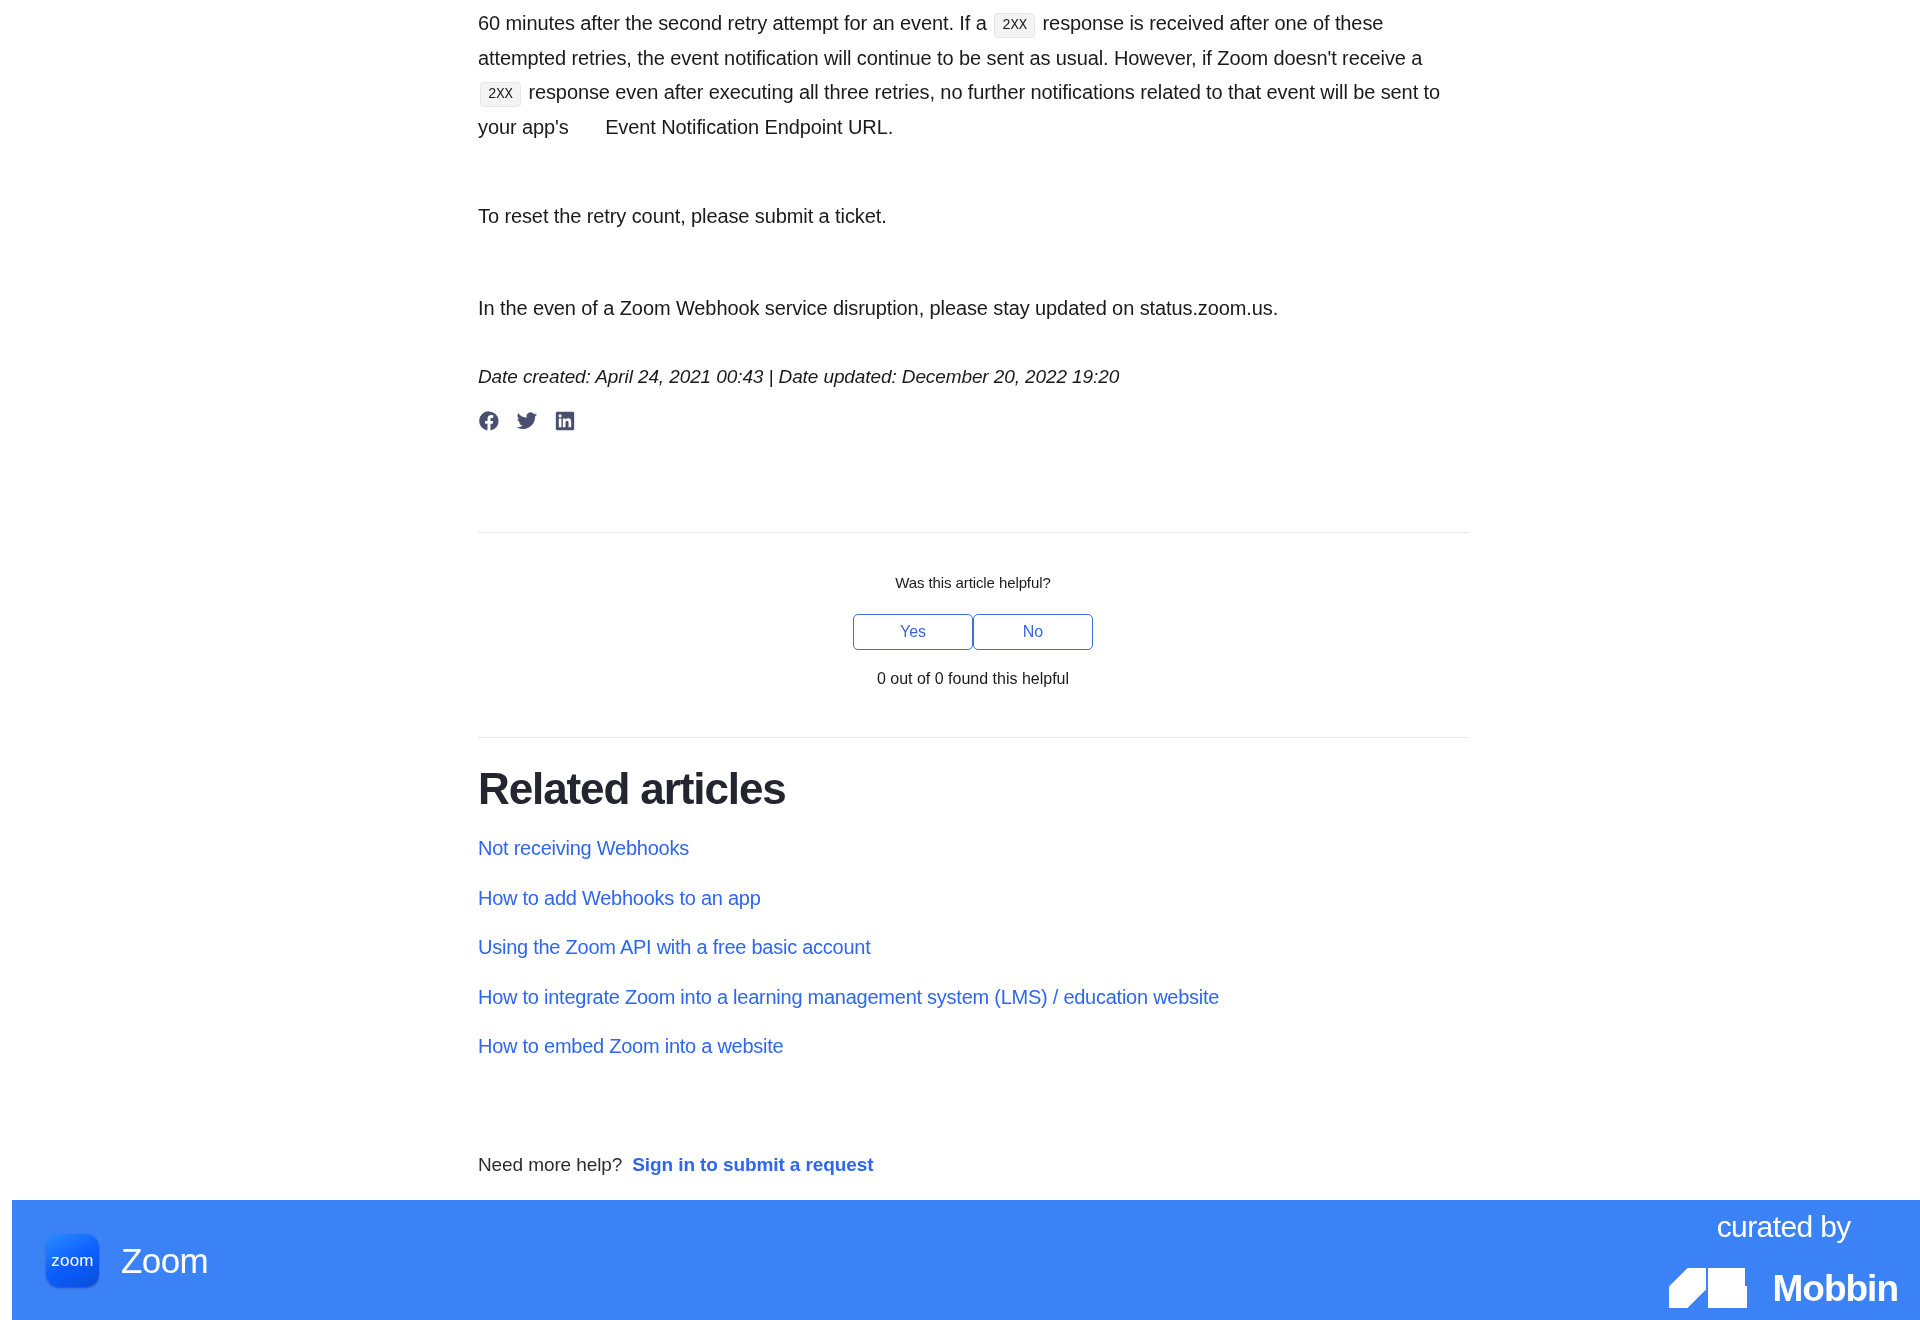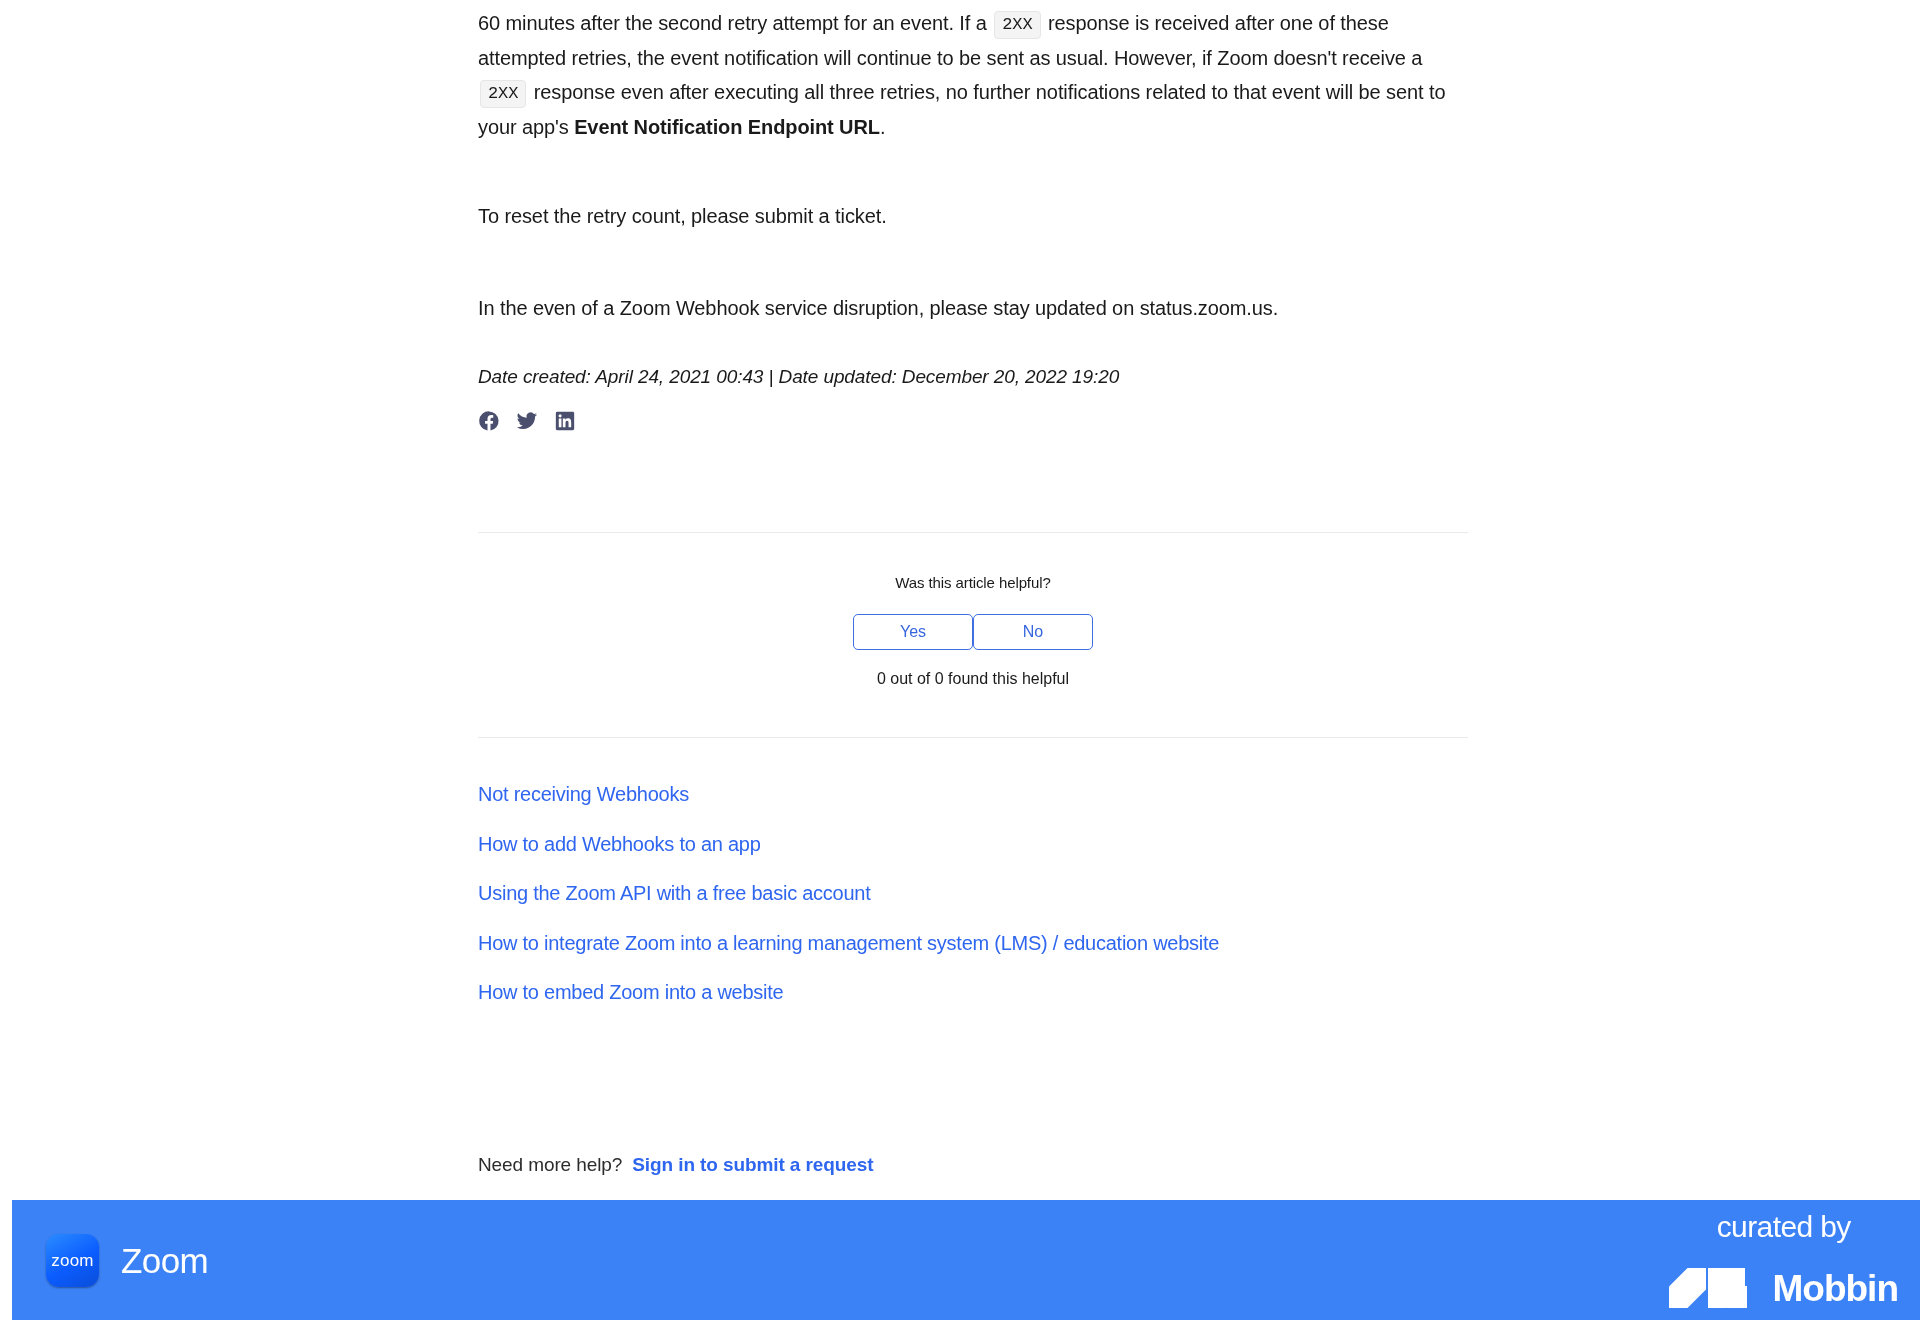--- a/index.html
+++ b/index.html
@@ -33,32 +33,32 @@
     line-height: 34.5px;
     color: #1a1a1a;
     letter-spacing: -0.1px;
   }
 
   .body-para.first { padding-top: 6px; }
 
   .code-chip {
     display: inline-block;
     font-family: "Liberation Mono", monospace;
-    font-size: 17px;
+    font-size: 14px;
     line-height: 1;
     padding: 4px 7px 5px 7px;
     margin: 0 2px;
     background: #f4f4f5;
     border: 1px solid #e6e6e8;
     border-radius: 4px;
     color: #1a1a1a;
     vertical-align: 1px;
   }
 
-  .strong { font-weight: 700; }
+  .strong { font-weight: 400; margin-left: 31px; }
 
   .para-gap-1 { height: 55px; }
   .para-gap-2 { height: 57px; }
   .para-gap-3 { height: 38px; }
 
   .date-line {
     font-style: italic;
     font-size: 19px;
     line-height: 28px;
     color: #1a1a1a;
@@ -298,20 +298,21 @@
     <div class="vote-buttons">
       <button class="vote-btn">Yes</button>
       <button class="vote-btn">No</button>
     </div>
     <div class="vote-count">0 out of 0 found this helpful</div>
   </div>
 
   <div class="divider d2"></div>
 
   <div class="related">
+    <h2 class="related-title">Related articles</h2>
     <div class="related-list">
       <a class="related-link">Not receiving Webhooks</a>
       <a class="related-link">How to add Webhooks to an app</a>
       <a class="related-link">Using the Zoom API with a free basic account</a>
       <a class="related-link">How to integrate Zoom into a learning management system (LMS) / education website</a>
       <a class="related-link">How to embed Zoom into a website</a>
     </div>
   </div>
 
   <div class="need-help">

